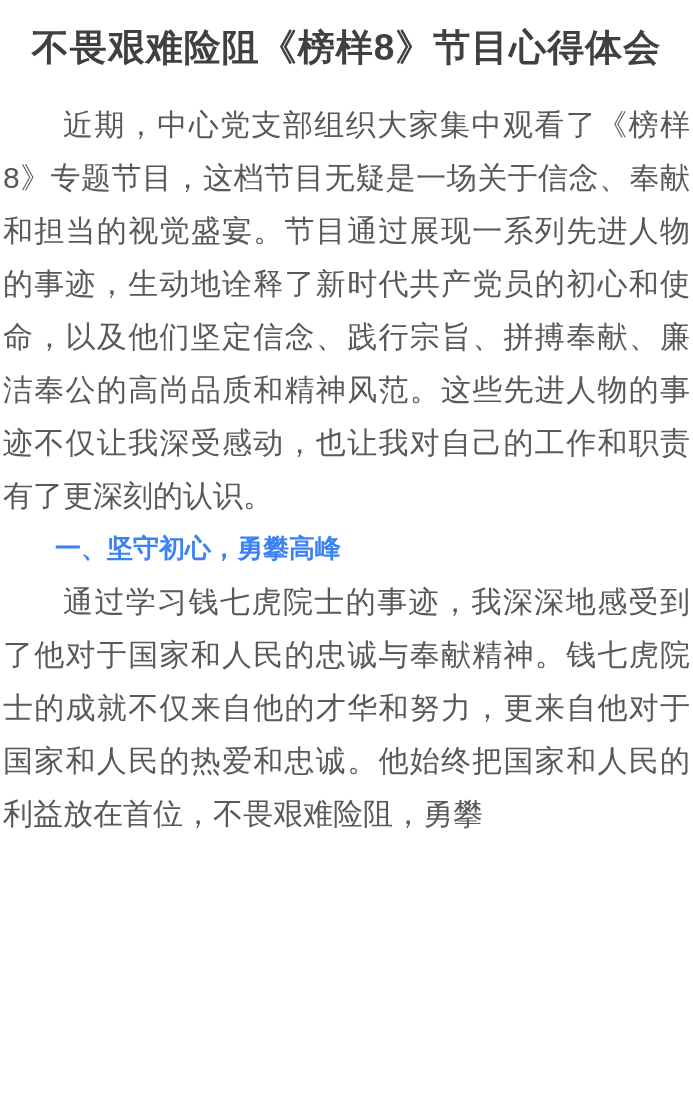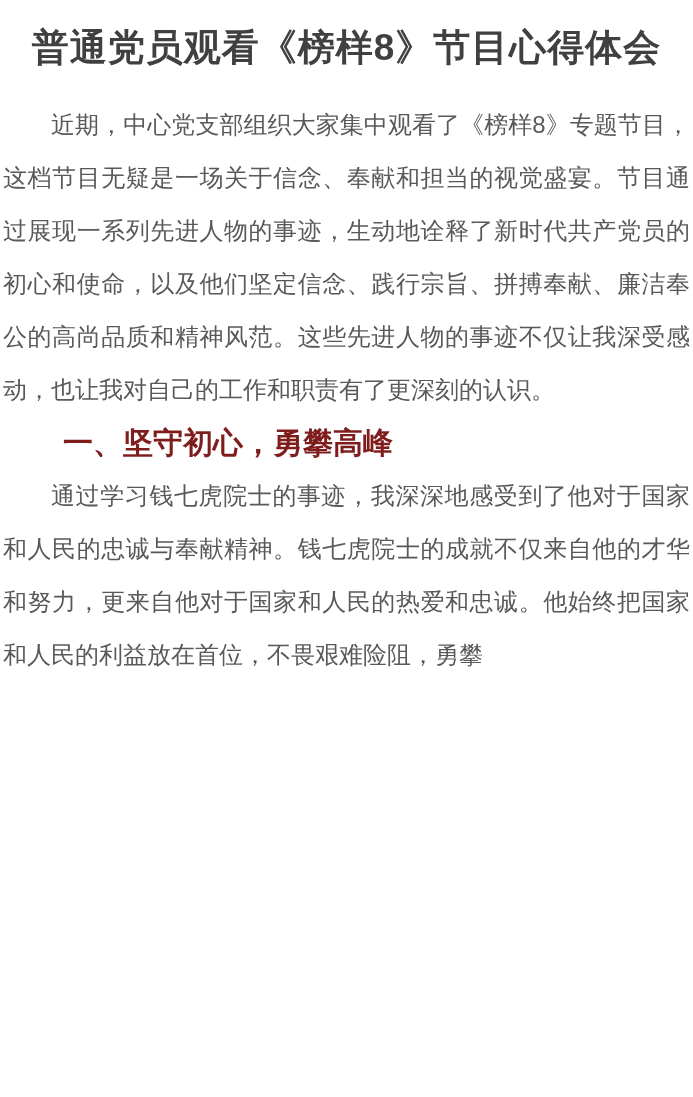--- a/index.html
+++ b/index.html
@@ -24,41 +24,41 @@
     margin: 24px 0 26px 0;
     font-size: 37px;
     line-height: 48px;
     font-weight: bold;
     color: #404040;
     text-align: center;
     letter-spacing: 1px;
   }
   .para {
     margin: 0;
-    font-size: 24px;
+    font-size: 30px;
     line-height: 53px;
     color: #595959;
     text-align: justify;
     text-indent: 2em;
   }
   .section-heading {
     margin: 0;
-    font-size: 30px;
+    font-size: 26px;
     line-height: 53px;
     font-weight: bold;
-    color: #7f1d1d;
+    color: #3b82f6;
     text-indent: 2em;
     text-align: left;
   }
 </style>
 </head>
 <body>
 
 <div class="page">
-  <h1 class="doc-title">普通党员观看《榜样8》节目心得体会</h1>
+  <h1 class="doc-title">不畏艰难险阻《榜样8》节目心得体会</h1>
 
   <p class="para">近期，中心党支部组织大家集中观看了《榜样8》专题节目，这档节目无疑是一场关于信念、奉献和担当的视觉盛宴。节目通过展现一系列先进人物的事迹，生动地诠释了新时代共产党员的初心和使命，以及他们坚定信念、践行宗旨、拼搏奉献、廉洁奉公的高尚品质和精神风范。这些先进人物的事迹不仅让我深受感动，也让我对自己的工作和职责有了更深刻的认识。</p>
 
   <p class="section-heading">一、坚守初心，勇攀高峰</p>
 
 
   <p class="para">通过学习钱七虎院士的事迹，我深深地感受到了他对于国家和人民的忠诚与奉献精神。钱七虎院士的成就不仅来自他的才华和努力，更来自他对于国家和人民的热爱和忠诚。他始终把国家和人民的利益放在首位，不畏艰难险阻，勇攀</p>
 </div>
 
 </body></html>

